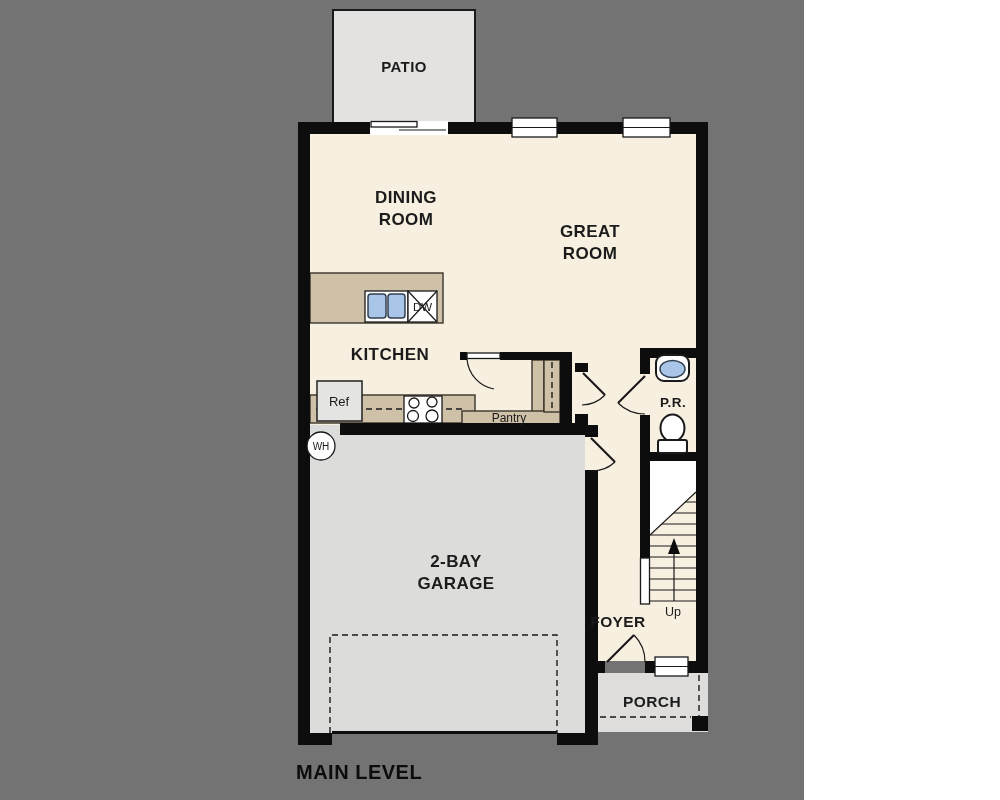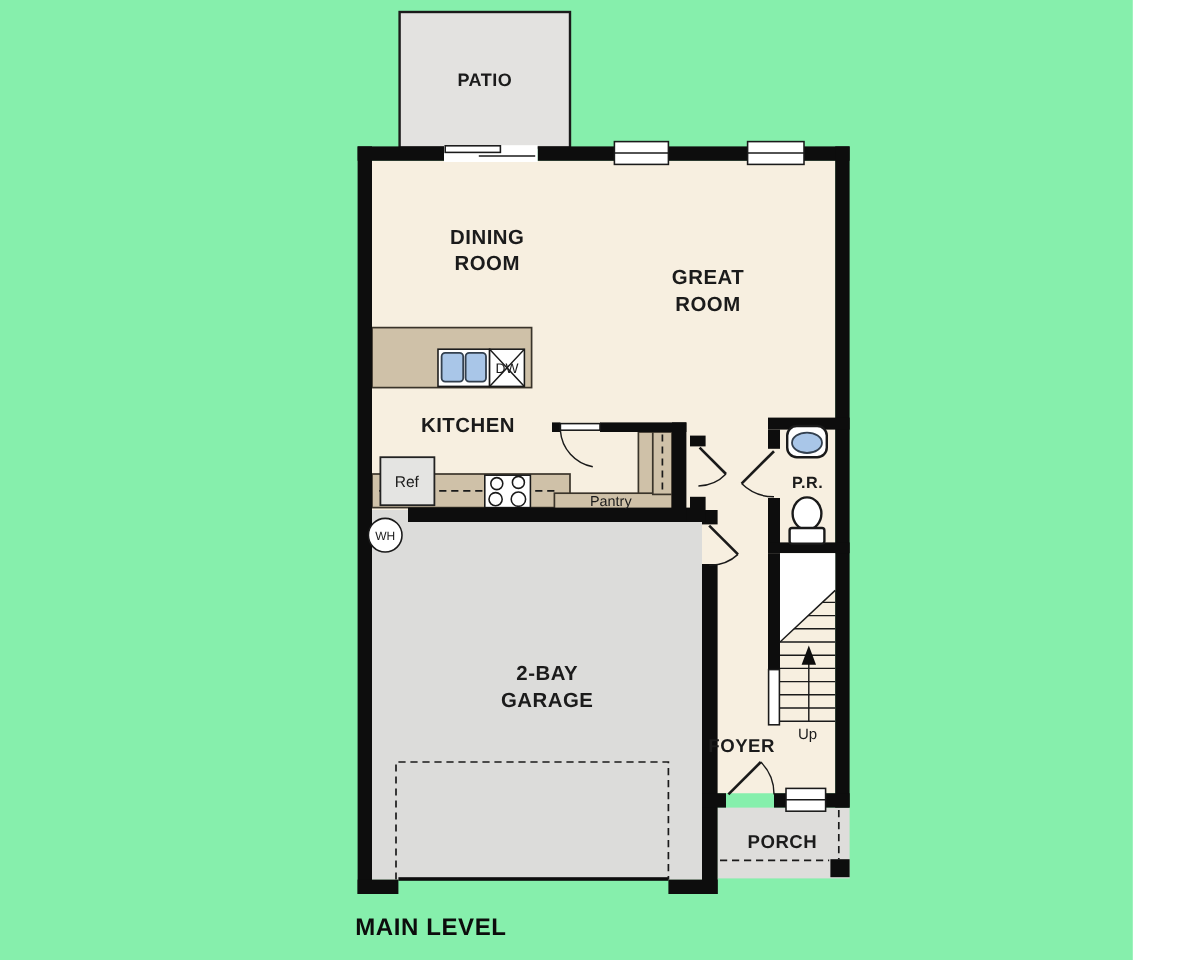--- a/index.html
+++ b/index.html
@@ -1,16 +1,16 @@
 <!DOCTYPE html>
 <html style="--wall: #0d0d0d; --floor: #f7efe0; --garage: #dcdcda; --patio: #e3e2e0; --porch: #dedddb; --counter: #cfc1a8; --sink: #a9c6e8;"><head>
 <meta charset="utf-8">
 <style>
   html,body{margin:0;padding:0;background:#ffffff;}
-  .stage{position:relative;width:944px;height:800px;background:#86efac;overflow:hidden;}
+  .stage{position:relative;width:804px;height:800px;background:#737373;overflow:hidden;}
   svg{display:block;}
   .wall{fill:var(--wall);}
   .floor{fill:var(--floor);}
   .garage{fill:var(--garage);}
   .patio{fill:var(--patio);stroke:#1a1a1a;stroke-width:2;}
   .porch{fill:var(--porch);}
   .counter{fill:var(--counter);stroke:#3a342a;stroke-width:1.4;}
   .fixture{fill:#ffffff;stroke:#1a1a1a;stroke-width:2;}
   .fixture-thin{fill:#ffffff;stroke:#1a1a1a;stroke-width:1.3;}
   .appliance{fill:#e4e4e2;stroke:#222222;stroke-width:1.5;}

